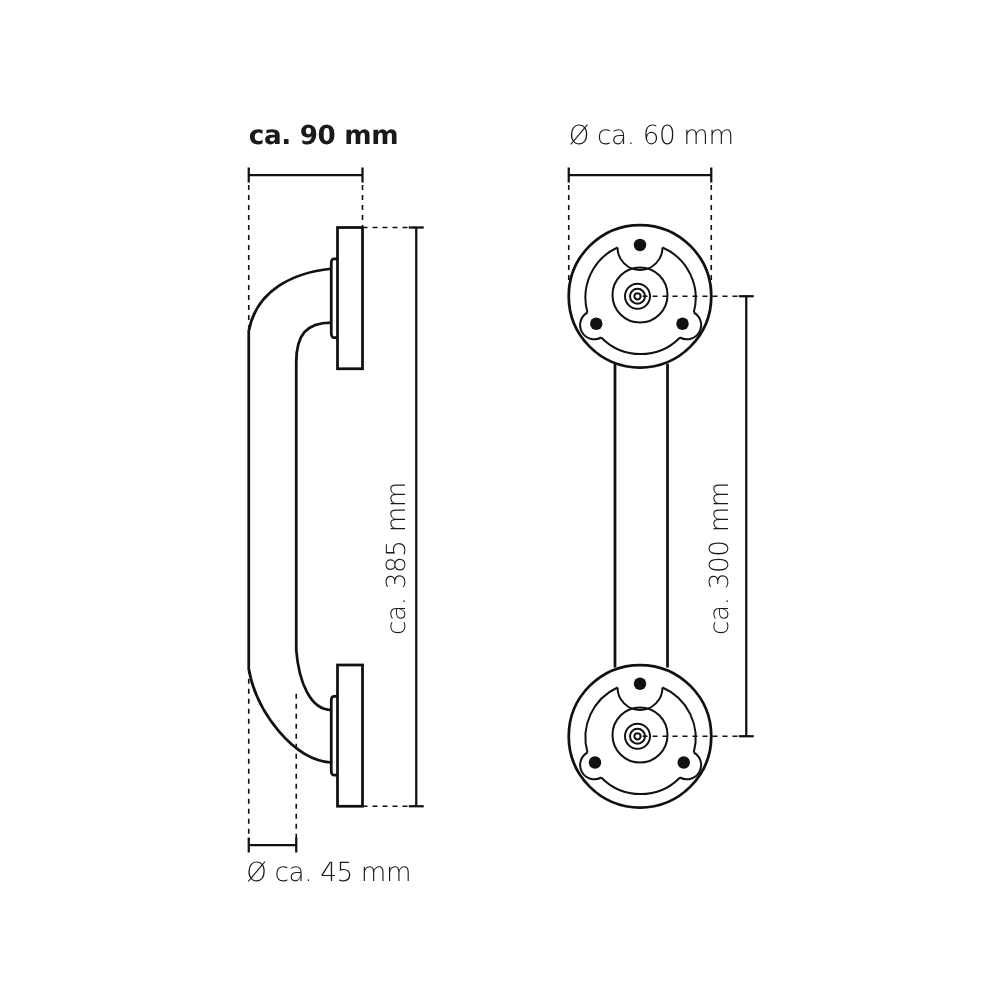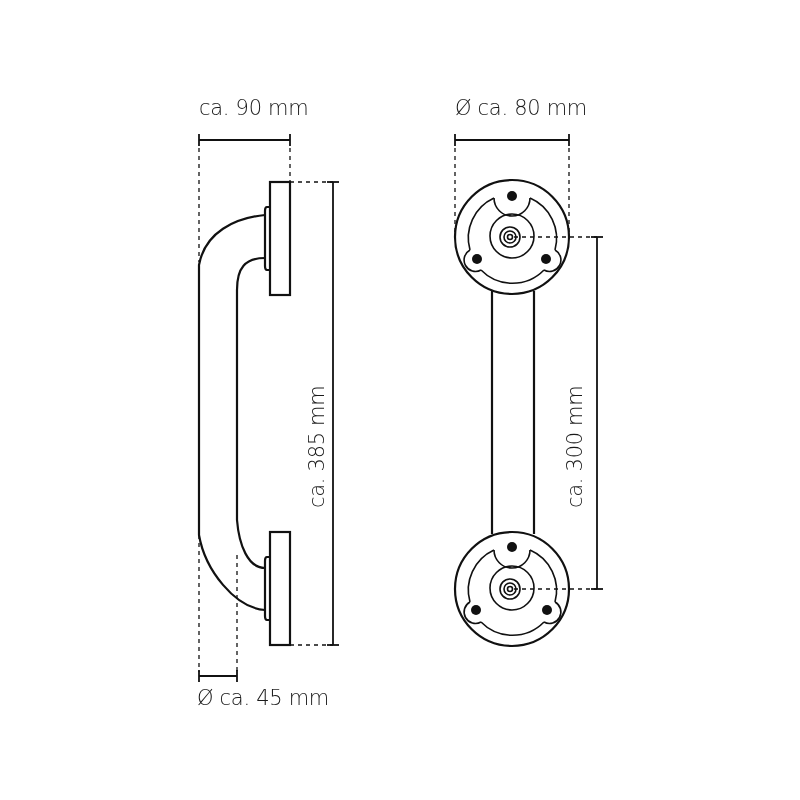--- a/index.html
+++ b/index.html
@@ -106,17 +106,17 @@
     <g>
       <line class="dash" x1="514" y1="237" x2="597" y2="237"></line>
       <line class="dash" x1="514" y1="589" x2="597" y2="589"></line>
       <line class="dim" x1="597" y1="237" x2="597" y2="589"></line>
       <line class="dim" x1="591" y1="237" x2="603" y2="237"></line>
       <line class="dim" x1="591" y1="589" x2="603" y2="589"></line>
     </g>
   </g>
 </svg>
 
-<div class="label" style="left:199px; top:96px;">ca. 90 mm</div>
-<div class="label" style="left:455px; top:96px;">Ø ca. 80 mm</div>
+<div class="label" style="left:199px; top:96px;font-weight:bold;">ca. 90 mm</div>
+<div class="label" style="left:455px; top:96px;">Ø ca. 60 mm</div>
 <div class="label" style="left:197px; top:686px;">Ø ca. 45 mm</div>
 <div class="vlabel" style="left:305px; top:508px;">ca. 385 mm</div>
 <div class="vlabel" style="left:563px; top:508px;">ca. 300 mm</div>
 
 </body></html>

